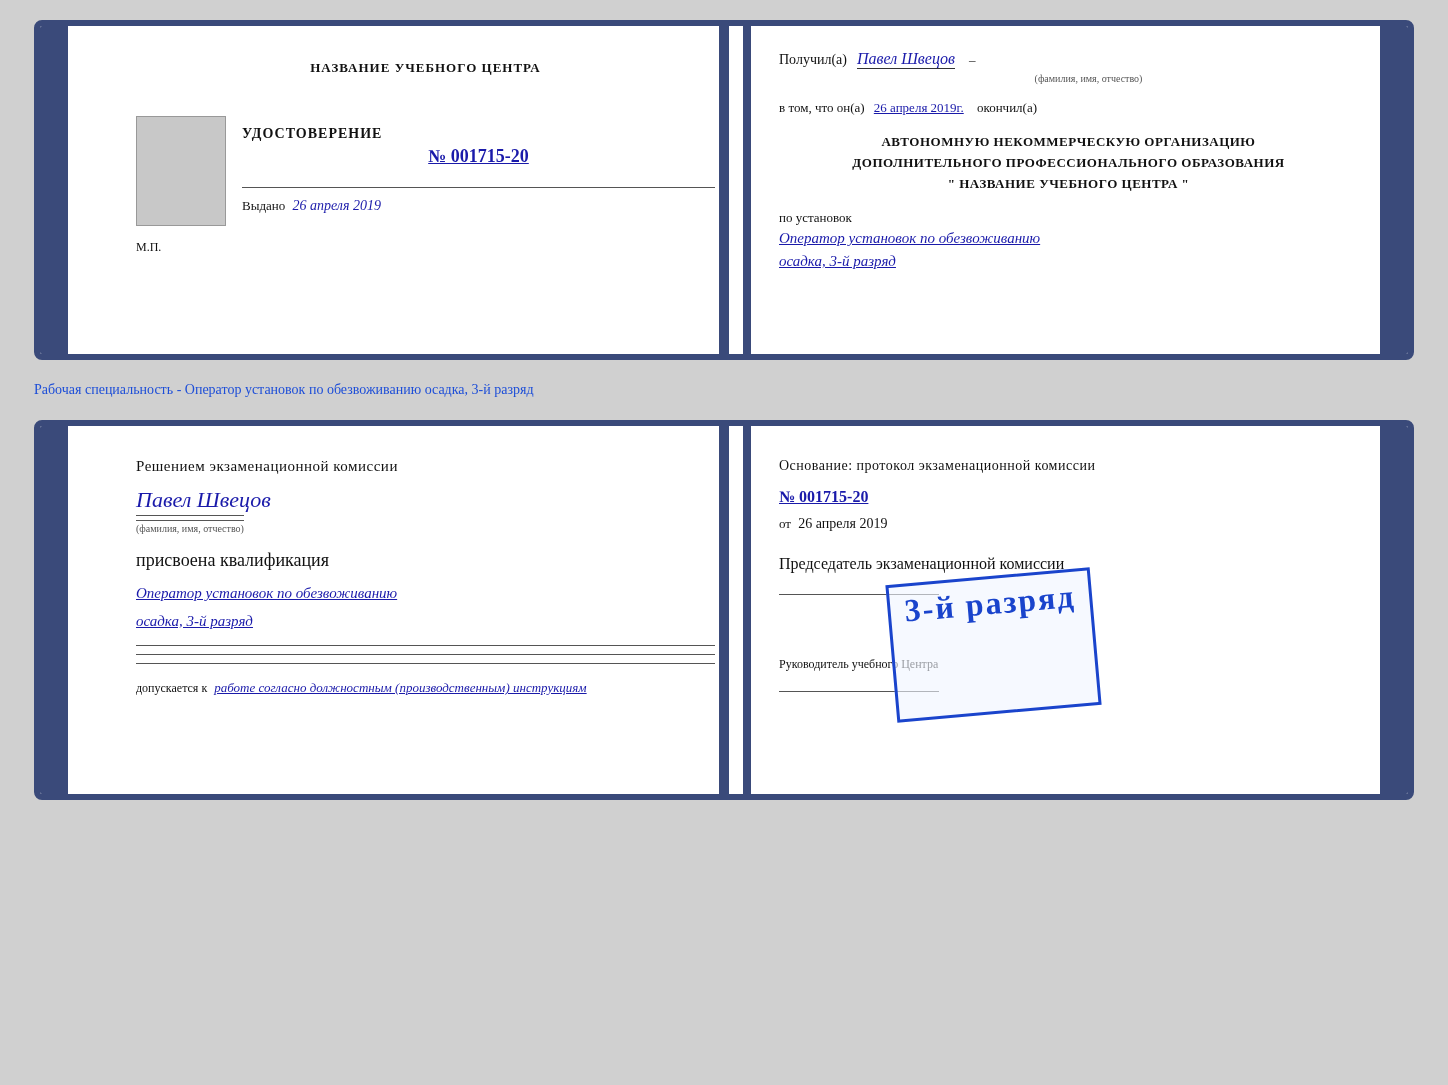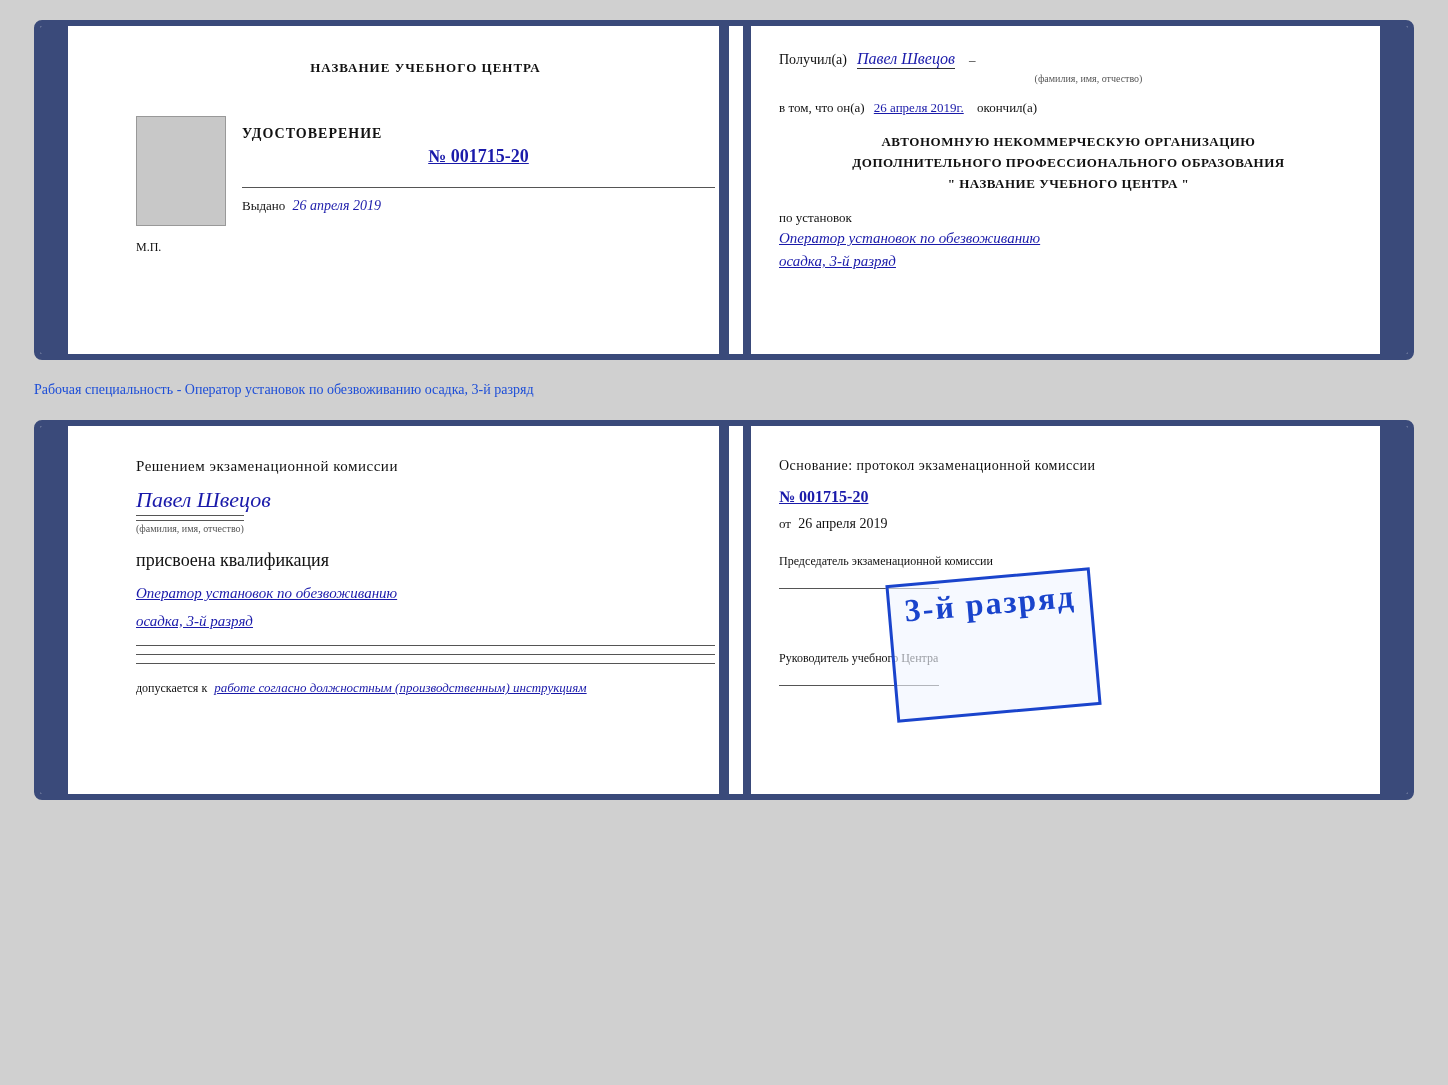--- a/index.html
+++ b/index.html
@@ -325,21 +325,21 @@
       color: #111;
       margin-bottom: 20px;
     }
 
     .from-date-value {
       font-size: 14px;
       color: #111;
     }
 
     .chairman-label {
-      font-size: 12px;
+      font-size: 16px;
       color: #111;
       margin-top: 8px;
       line-height: 1.5;
     }
 
     .director-label {
       font-size: 12px;
       color: #111;
       margin-top: 18px;
       line-height: 1.5;

